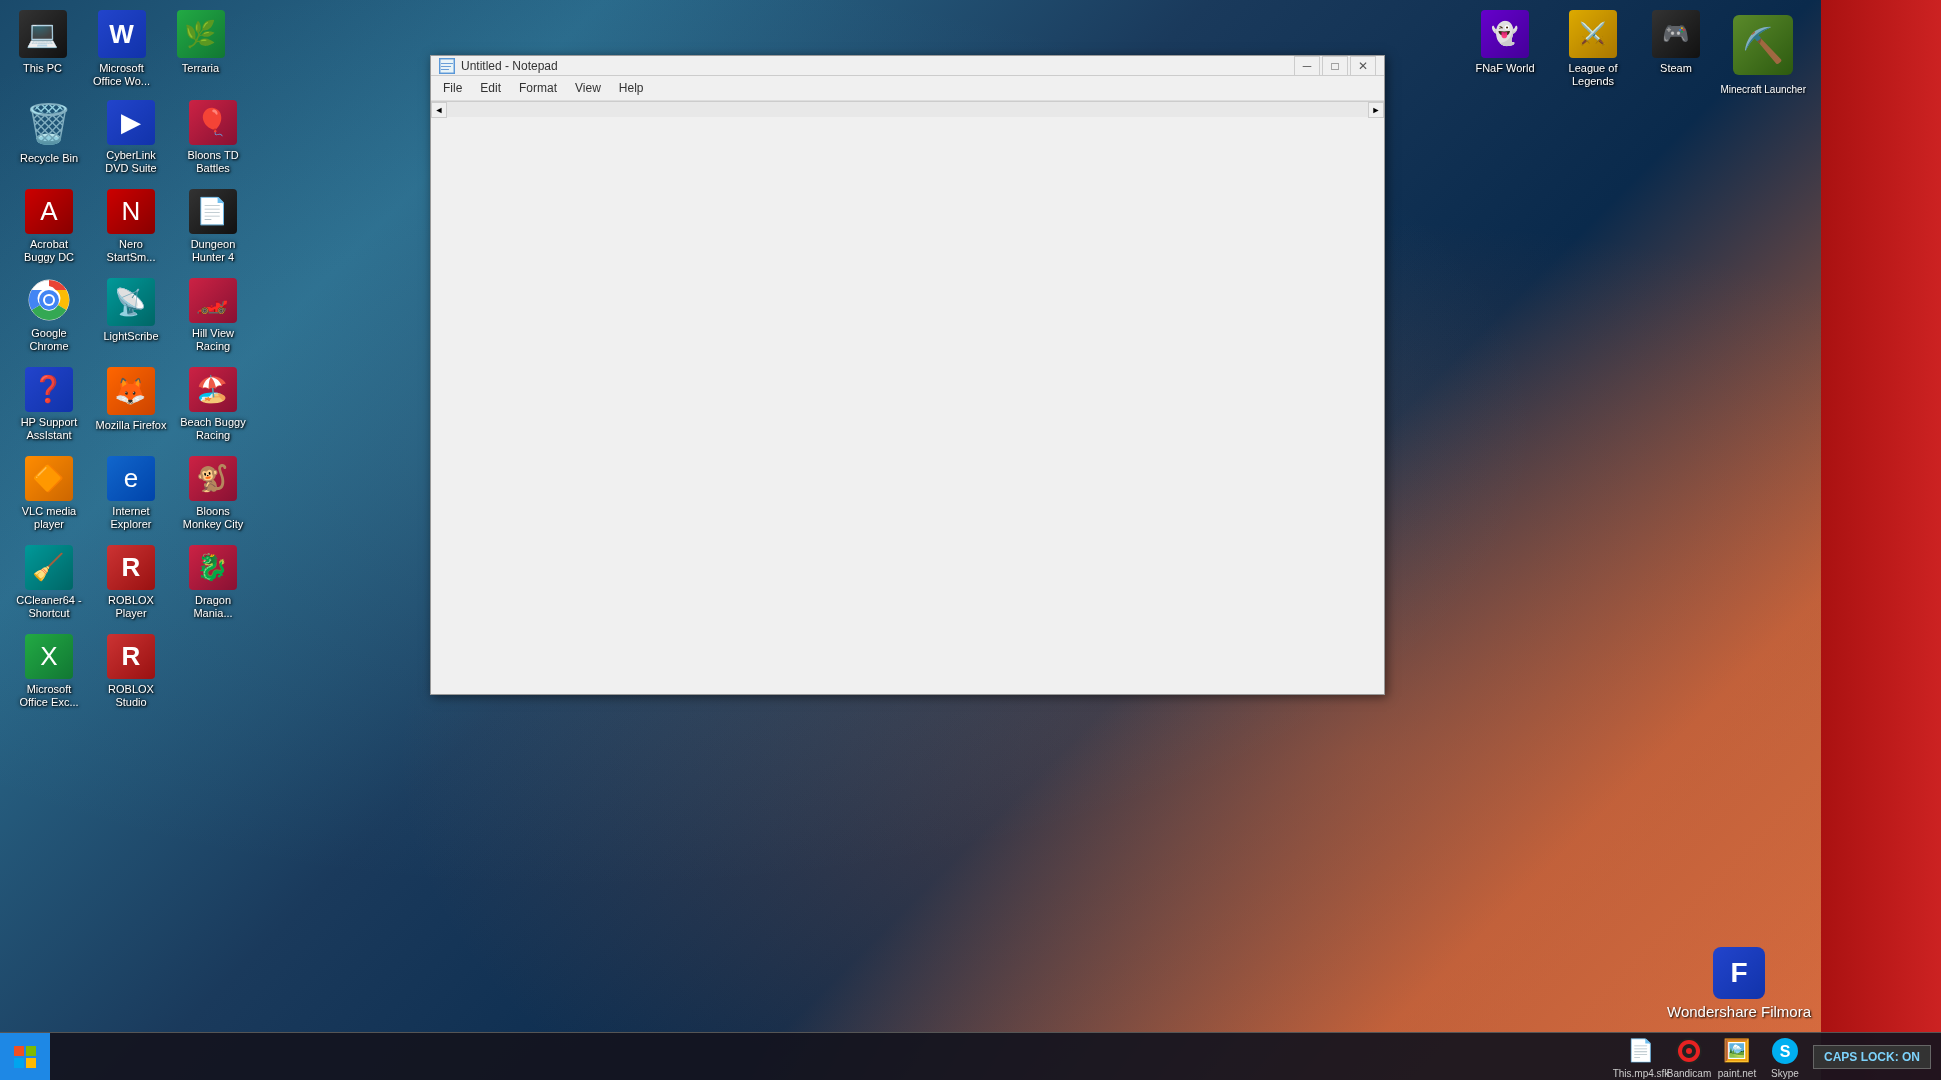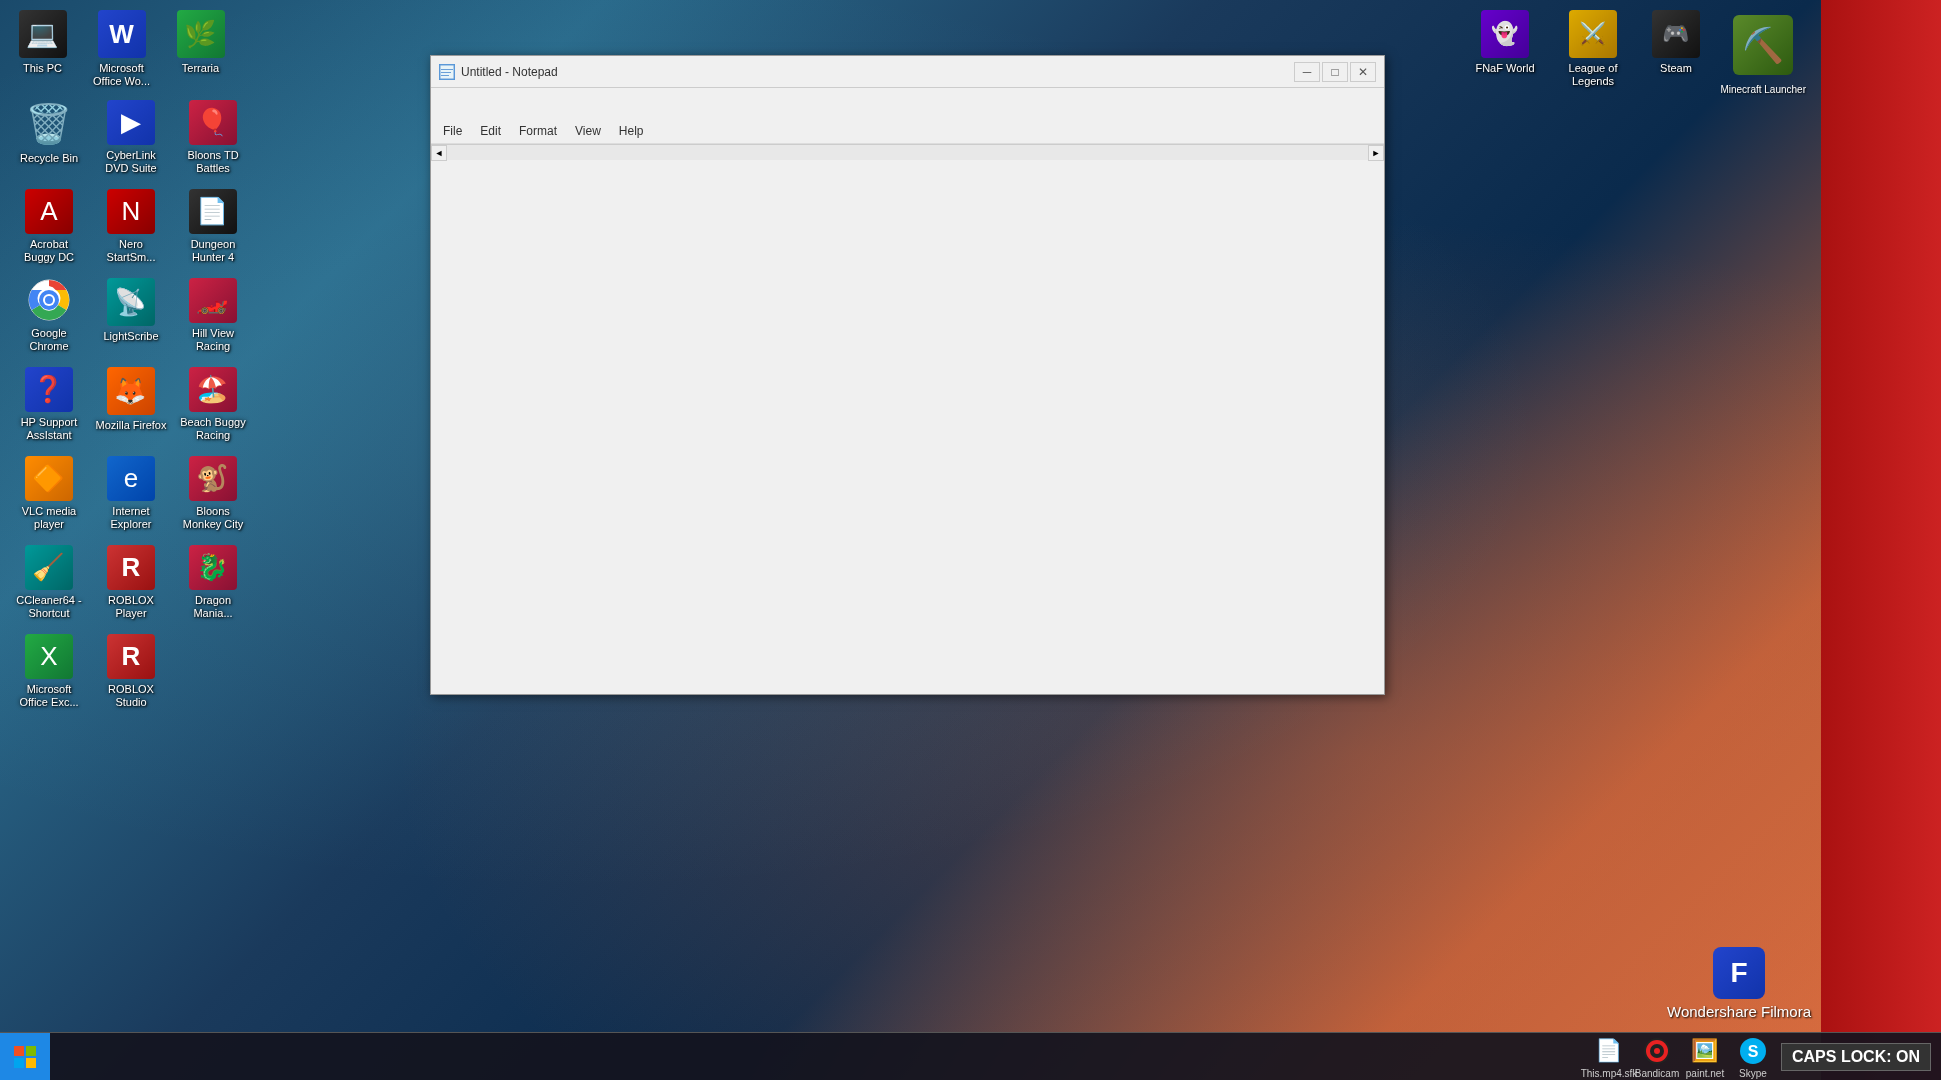--- a/index.html
+++ b/index.html
@@ -113,21 +113,21 @@
       flex-direction: column;
     }
 
     .notepad-titlebar {
       display: flex;
       align-items: center;
       justify-content: space-between;
       background: #f0f0f0;
       border-bottom: 1px solid #ccc;
       padding: 6px 8px;
-      height: 32px;
+      height: 20px;
     }
 
     .notepad-title-left {
       display: flex;
       align-items: center;
       gap: 6px;
       font-size: 12px;
       color: #333;
     }
 
@@ -171,21 +171,20 @@
       padding: 2px 4px;
       gap: 2px;
     }
 
     .menu-item {
       padding: 3px 8px;
       font-size: 12px;
       color: #333;
       cursor: pointer;
       border-radius: 2px;
-      margin-top: 31px;
     }
 
     .notepad-textarea {
       width: 100%;
       height: 100%;
       border: none;
       outline: none;
       font-family: 'Courier New', monospace;
       font-size: 15px;
       resize: none;
@@ -288,22 +287,22 @@
     }
 
     .tray-icon-stack {
       display: flex;
       flex-direction: column;
       align-items: center;
     }
 
     .caps-lock-badge {
       background: #333;
-      color: #ffffff;
-      font-size: 16px;
+      color: #7dd3fc;
+      font-size: 12px;
       padding: 4px 10px;
       font-weight: bold;
       border: 1px solid #666;
     }
 
     
     .icon-box-red { background: linear-gradient(135deg, #cc0000, #880000); border-radius: 6px; width: 46px; height: 46px; display: flex; align-items: center; justify-content: center; }
     .icon-box-blue { background: linear-gradient(135deg, #2244cc, #1133aa); border-radius: 6px; width: 46px; height: 46px; display: flex; align-items: center; justify-content: center; }
     .icon-box-green { background: linear-gradient(135deg, #22aa44, #117733); border-radius: 8px; width: 46px; height: 46px; display: flex; align-items: center; justify-content: center; }
     .icon-box-orange { background: linear-gradient(135deg, #ff6600, #cc4400); border-radius: 8px; width: 46px; height: 46px; display: flex; align-items: center; justify-content: center; }

